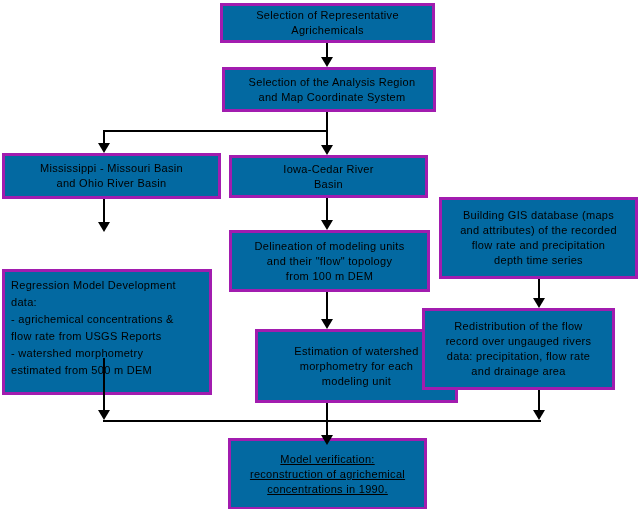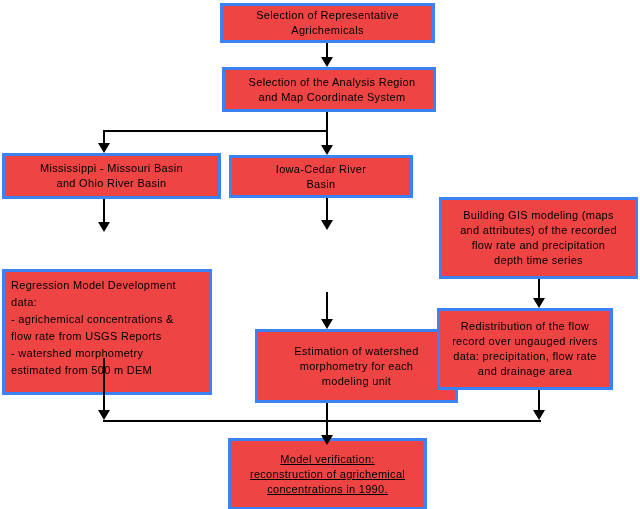--- a/index.html
+++ b/index.html
@@ -15,22 +15,22 @@
     font-family: "Liberation Sans", sans-serif;
     font-size: 11px;
     line-height: 15px;
     letter-spacing: 0.3px;
     color: #000000;
     overflow: hidden;
   }
   .box {
     position: absolute;
     box-sizing: border-box;
-    border: 3px solid #3b82f6;
-    background: #ef4444;
+    border: 3px solid #a21caf;
+    background: #0369a1;
     display: flex;
     align-items: center;
     justify-content: center;
     text-align: center;
     white-space: pre-line;
     padding: 2px 4px;
   }
   .box.left-align {
     align-items: flex-start;
     justify-content: flex-start;
@@ -65,41 +65,44 @@
 
   <div class="box" style="left:220px; top:3px; width:215px; height:40px;">Selection of Representative
 Agrichemicals</div>
 
   <div class="box" style="left:222px; top:67px; width:214px; height:45px;padding-left:10px;">Selection of the Analysis Region
 and Map Coordinate System</div>
 
   <div class="box" style="left:2px; top:153px; width:219px; height:46px;">Mississippi - Missouri Basin
 and Ohio River Basin</div>
 
-  <div class="box" style="left:229px; top:155px; width:184px; height:43px;">Iowa-Cedar River
+  <div class="box" style="left:229px; top:155px; width:199px; height:43px;">Iowa-Cedar River
 Basin</div>
 
   <div class="box left-align" style="left:2px; top:232px; width:210px; height:126px;">Regression Model Development
 data:
 - agrichemical concentrations &amp;
 flow rate from USGS Reports
 - watershed morphometry
 estimated from 500 m DEM</div>
 
+  <div class="box" style="left:229px; top:230px; width:201px; height:62px;">Delineation of modeling units
+and their "flow" topology
+from 100 m DEM</div>
 
-  <div class="box" style="left:439px; top:197px; width:199px; height:82px;">Building GIS modeling (maps
+  <div class="box" style="left:439px; top:197px; width:199px; height:82px;">Building GIS database (maps
 and attributes) of the recorded
 flow rate and precipitation
 depth time series</div>
 
   <div class="box" style="left:227px; top:329px; width:203px; height:74px;margin-left:28px;">Estimation of watershed
 morphometry for each
 modeling unit</div>
 
-  <div class="box" style="left:437px; top:308px; width:176px; height:82px;">Redistribution of the flow
+  <div class="box" style="left:422px; top:308px; width:193px; height:82px;">Redistribution of the flow
 record over ungauged rivers
 data: precipitation, flow rate
 and drainage area</div>
 
   <div class="box" style="left:228px; top:438px; width:199px; height:72px;text-decoration:underline;">Model verification:
 reconstruction of agrichemical
 concentrations in 1990.</div>
 
   <div class="vline" style="left:326px; top:43px; height:15px;"></div>
   <div class="arrow-down" style="left:321px; top:57px;"></div>

